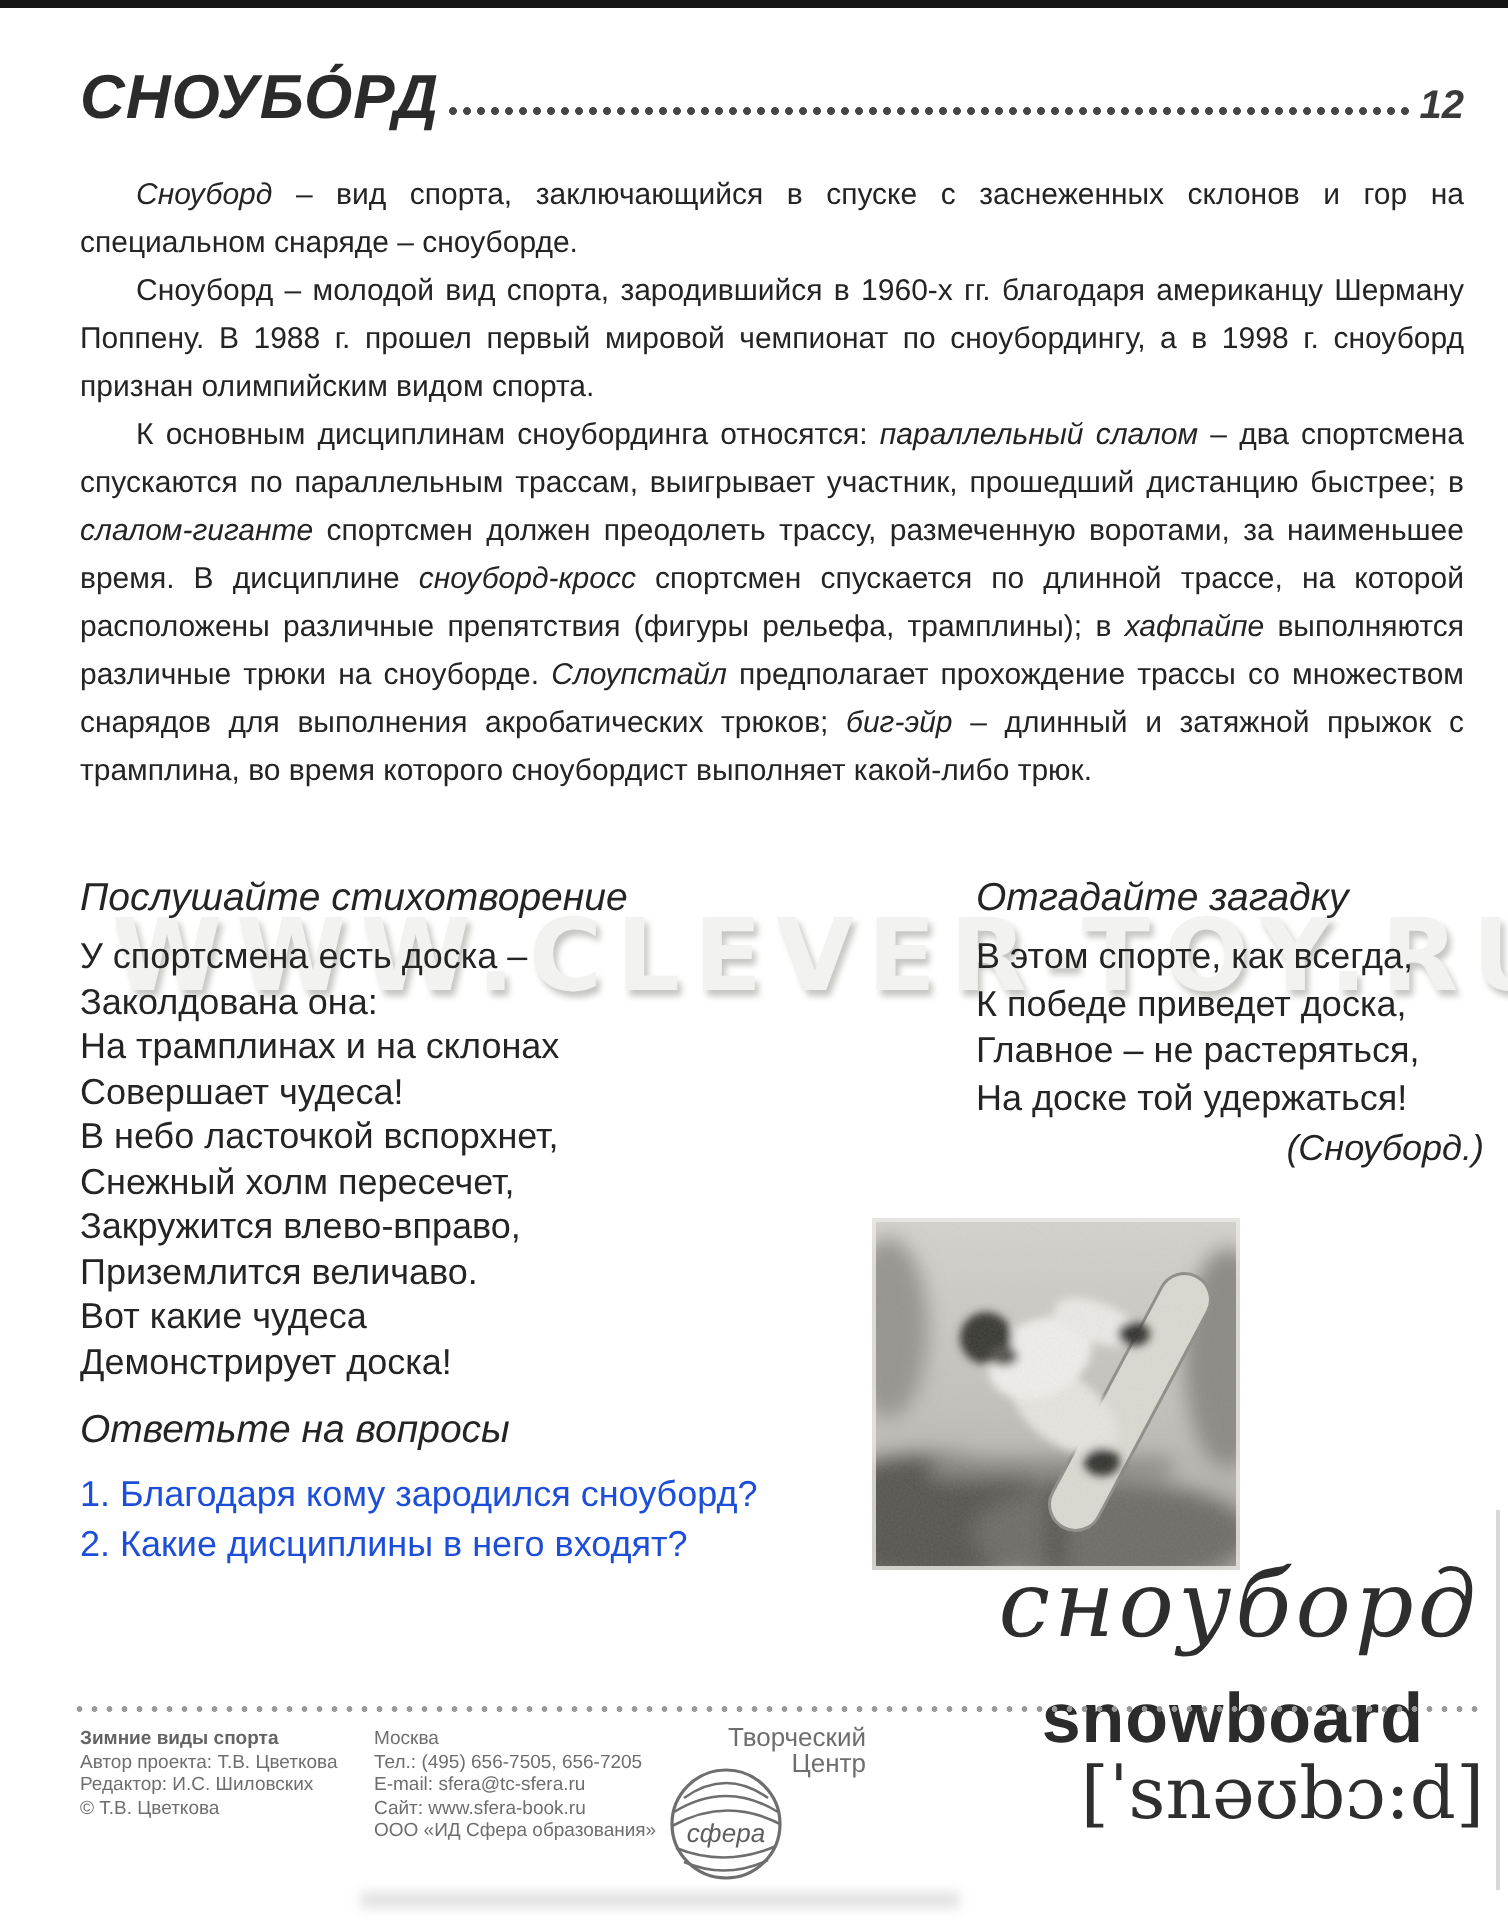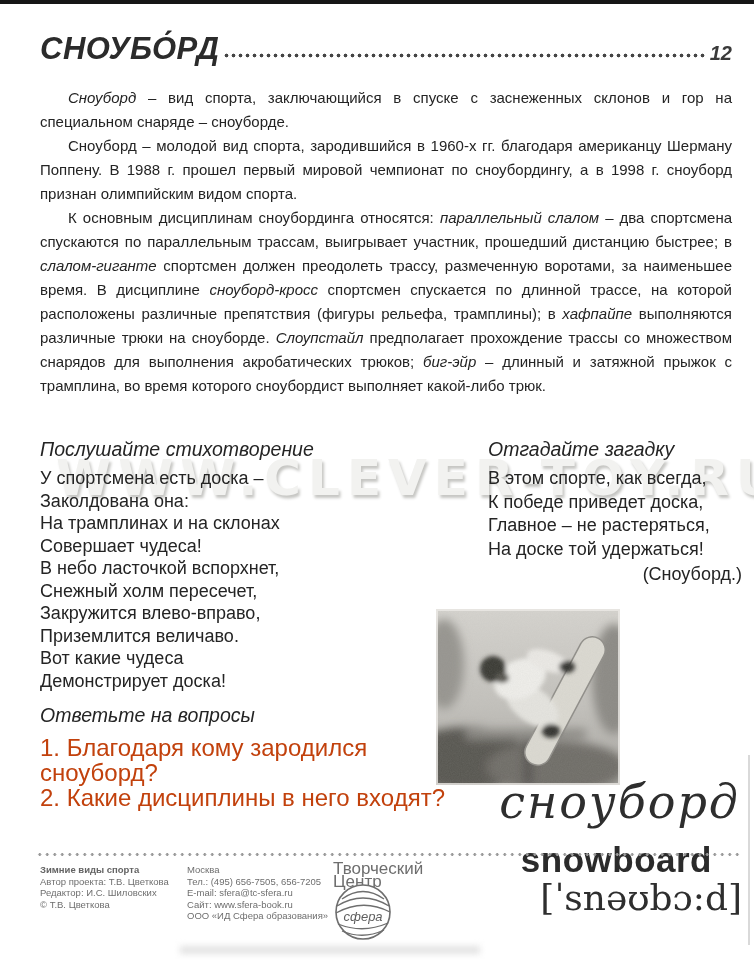--- a/index.html
+++ b/index.html
@@ -25,25 +25,25 @@
     font-size:15px;line-height:24px;text-align:justify;color:#242424;}
   .article p{margin:0;text-indent:28px;}
   .it{font-style:italic;}
 
   
   .poem{position:absolute;left:40px;top:438px;width:420px;z-index:1;}
   .riddle{position:absolute;left:488px;top:438px;width:256px;z-index:1;}
   .sec-head{margin:0 0 6px 0;font-size:19.5px;font-weight:normal;font-style:italic;color:#242424;}
   .poem-line{font-size:18px;line-height:22.5px;color:#242424;}
   .riddle-line{font-size:18px;line-height:23.5px;color:#242424;}
-  .riddle-answer{font-size:18px;text-align:right;margin-top:3px;padding-right:2px;color:#242424;}
+  .riddle-answer{font-size:18px;font-style:italic;text-align:right;margin-top:3px;padding-right:2px;color:#242424;}
 
   
   .questions{position:absolute;left:40px;top:704px;width:420px;z-index:1;}
-  .q-item{font-size:24px;line-height:25px;white-space:pre-wrap;color:#c2410c;}
+  .q-item{font-size:18px;line-height:25px;white-space:pre-wrap;color:#1d4ed8;}
   .questions .sec-head{margin-bottom:8px;}
 
   
   .photo{position:absolute;left:436px;top:609px;width:184px;height:176px;margin:0;z-index:1;}
 
   
   .vocab-cursive{position:absolute;right:14px;top:779px;z-index:1;
     font-family:"DejaVu Serif",serif;font-style:italic;font-size:46px;letter-spacing:2px;color:#2e2e2e;line-height:1;}
   .vocab-english{position:absolute;right:42px;top:842px;z-index:1;
     font-size:35px;font-weight:bold;letter-spacing:.5px;color:#2b2b2b;line-height:1;}
@@ -51,22 +51,22 @@
     font-family:"DejaVu Serif",serif;font-size:36px;color:#2e2e2e;line-height:1.2;}
 
   
   .foot-dots{position:absolute;left:36px;right:14px;top:852px;height:5px;z-index:1;
     background-image:radial-gradient(circle,#9a9a9a 1.3px,transparent 1.6px);
     background-size:7.5px 5px;background-repeat:repeat-x;}
   .fc{position:absolute;top:864px;z-index:1;font-size:9.5px;line-height:11.6px;color:#6e6e6e;}
   .fc1{left:40px;width:150px;}
   .fc2{left:187px;width:150px;}
   .fc-title{font-weight:bold;color:#646464;}
-  .pub-text{position:absolute;left:333px;top:862px;width:100px;text-align:left;z-index:1;
-    font-size:17px;line-height:13px;color:#6e6e6e;}
+  .pub-text{position:absolute;left:333px;top:862px;width:100px;text-align:right;z-index:1;
+    font-size:13px;line-height:13px;color:#6e6e6e;}
   .pub-logo{position:absolute;left:332px;top:882px;z-index:1;}
 
   
   .right-fold{position:absolute;left:748px;top:755px;width:2px;height:190px;background:#c9c9c9;opacity:.7;}
   .bottom-smudge{position:absolute;left:180px;top:946px;width:300px;height:8px;background:#e2e2e2;filter:blur(3px);}
 </style>
 </head>
 <body>
 
 <div class="page">

